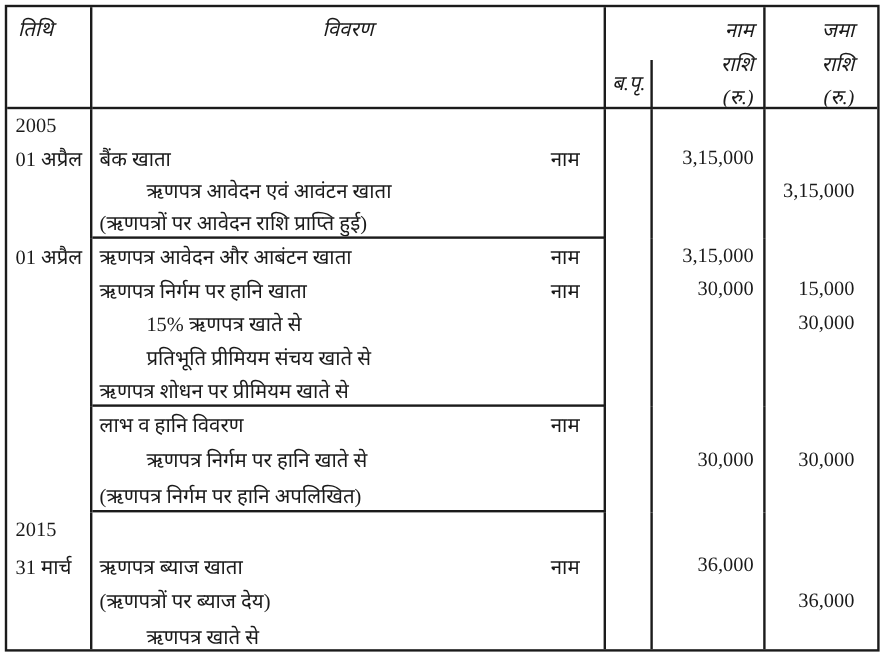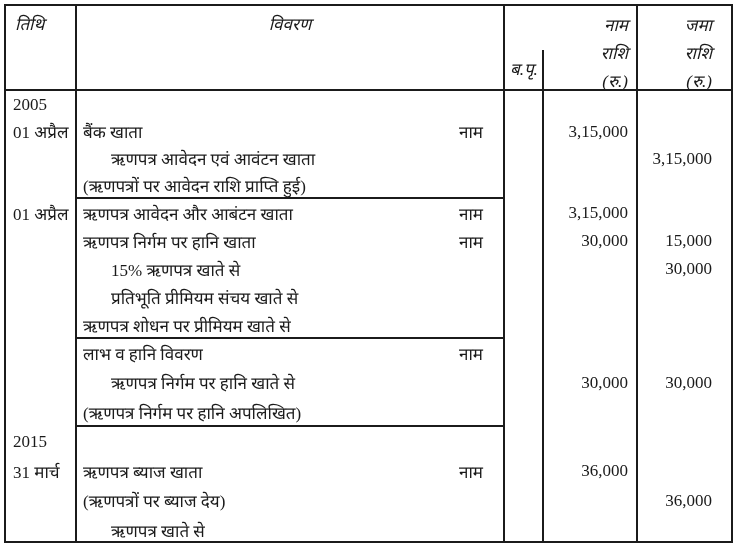--- a/index.html
+++ b/index.html
@@ -27,21 +27,21 @@
   .hd-amt{padding:6px 8px 0 0;text-align:right;line-height:28px;}
   .hd-amt.cr{padding-right:19px;font-family:Liberation Serif, serif;}
   
   .ln{display:flex;align-items:center;}
   .e0 .ln{height:27px;}
   .e1 .ln{height:28px;}
   .e2 .ln{height:29.3px;}
   .e3 .ln{height:29.5px;}
   .date-cell{padding-left:7px;}
   .part-cell .ln{padding-left:6px;}
-  .part-cell .ln.ind{padding-left:34px;}
+  .part-cell .ln.ind{padding-left:45px;}
   .dr-tag{margin-left:auto;padding-right:20px;}
   .amt-cell .ln{justify-content:flex-end;padding-right:8px;}
   .amt-cell.cr .ln{padding-right:19px;}
 </style>
 </head>
 <body>
 
 <div class="journal">
 
   <div class="cell vline hd hd-date">

